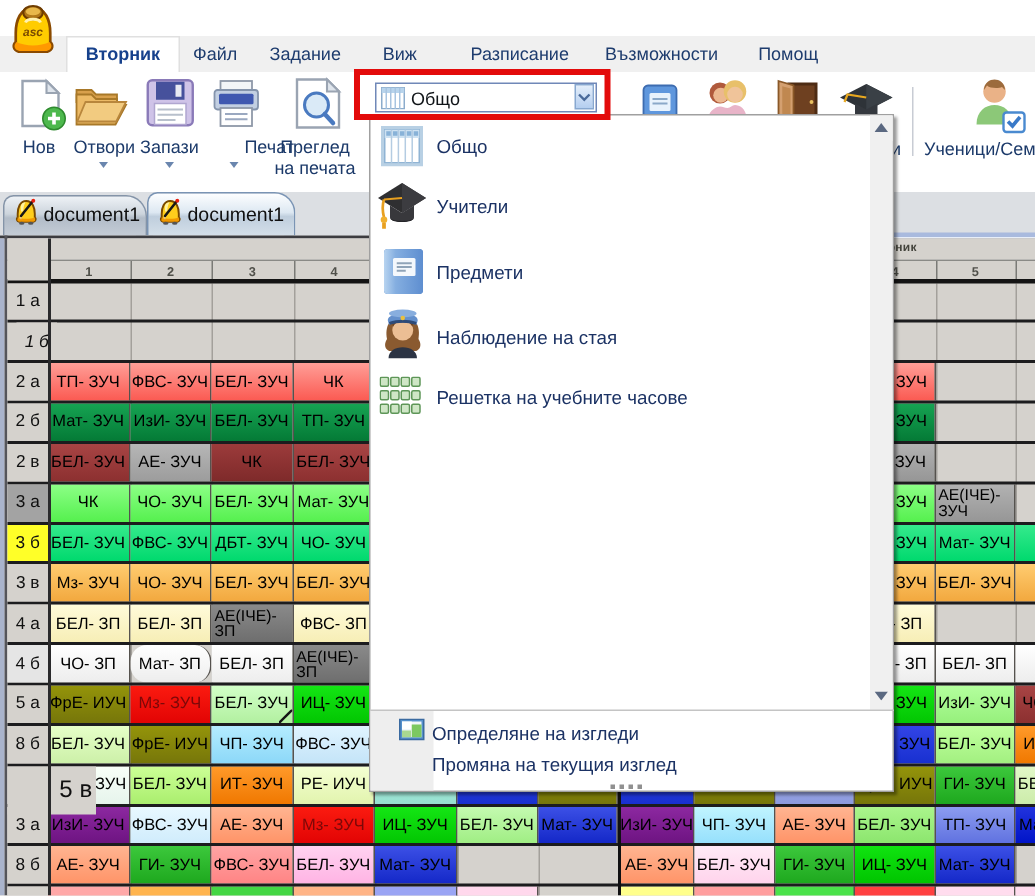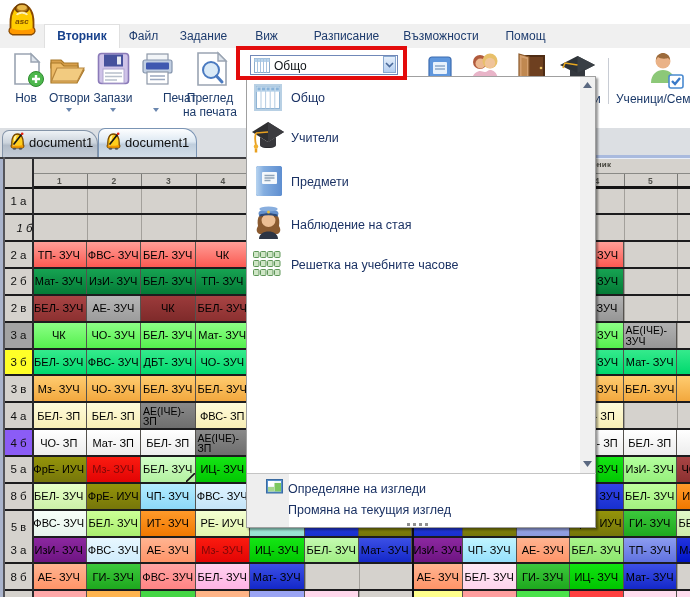--- a/index.html
+++ b/index.html
@@ -286,21 +286,21 @@
   </div>
 <div class="abs ct" style="left:195.5px;top:403.3px;width:54.5px;height:24.849999999999966px;background:linear-gradient(180deg,#fffbda,#f7eeb6);border-right:1px solid #55524e;box-sizing:border-box;overflow:hidden;position:absolute;">
     <div style="width:100%;text-align:center;font-size:11px;color:#000;white-space:nowrap;">ФВС- ЗП</div>
   </div>
 <div class="abs ct" style="left:570px;top:403.3px;width:53.5px;height:24.849999999999966px;background:linear-gradient(180deg,#fffbda,#f7eeb6);border-right:1px solid #55524e;box-sizing:border-box;overflow:hidden;position:absolute;">
     <div style="width:100%;text-align:center;font-size:11px;color:#000;white-space:nowrap;">ЧО- ЗП</div>
   </div>
 <div class="abs ct" style="left:32px;top:430.15px;width:54.5px;height:24.850000000000023px;background:linear-gradient(180deg,#ffffff,#ededed);border-right:1px solid #55524e;box-sizing:border-box;overflow:hidden;position:absolute;">
     <div style="width:100%;text-align:center;font-size:11px;color:#000;white-space:nowrap;">ЧО- ЗП</div>
   </div>
-<div class="abs ct" style="left:86.5px;top:430.15px;width:54.5px;height:24.850000000000023px;background:linear-gradient(180deg,#ffffff,#ededed);border-right:1px solid #55524e;box-sizing:border-box;overflow:hidden;position:absolute;">
+<div class="abs ct" style="left:86.5px;top:430.15px;width:54.5px;height:24.850000000000023px;background:linear-gradient(180deg,#ffffff,#ededed);border-right:1px solid #55524e;box-sizing:border-box;overflow:hidden;position:absolute;border-radius:11px;">
     <div style="width:100%;text-align:center;font-size:11px;color:#000;white-space:nowrap;">Мат- ЗП</div>
   </div>
 <div class="abs ct" style="left:141px;top:430.15px;width:54.5px;height:24.850000000000023px;background:linear-gradient(180deg,#ffffff,#ededed);border-right:1px solid #55524e;box-sizing:border-box;overflow:hidden;position:absolute;">
     <div style="width:100%;text-align:center;font-size:11px;color:#000;white-space:nowrap;">БЕЛ- ЗП</div>
   </div>
 <div class="abs ct" style="left:195.5px;top:430.15px;width:54.5px;height:24.850000000000023px;background:linear-gradient(180deg,#8a8a8a,#6e6e6e);border-right:1px solid #55524e;box-sizing:border-box;overflow:hidden;position:absolute;">
     <div style="width:100%;padding:1px 0 0 2px;font-size:10.5px;line-height:10.5px;color:#000;white-space:nowrap;">АЕ(IЧЕ)-<br>ЗП</div>
   </div>
 <div class="abs ct" style="left:570px;top:430.15px;width:53.5px;height:24.850000000000023px;background:linear-gradient(180deg,#ffffff,#ededed);border-right:1px solid #55524e;box-sizing:border-box;overflow:hidden;position:absolute;">
     <div style="width:100%;text-align:center;font-size:11px;color:#000;white-space:nowrap;">БЕЛ- ЗП</div>
@@ -481,24 +481,24 @@
 <div class="abs" style="left:5px;top:158.5px;width:27px;height:28px;background:#d5d2cd;"></div>
 <div class="abs ct" style="left:5px;top:188.5px;width:27px;height:24.849999999999994px;background:#d5d2cd;font-size:11.5px;color:#101010;">1 а</div>
 <div class="abs ct" style="left:11px;top:215.35px;width:27px;height:24.849999999999994px;background:#d5d2cd;font-size:11.5px;color:#101010;font-style:italic;">1 б</div>
 <div class="abs ct" style="left:5px;top:242.2px;width:27px;height:24.850000000000023px;background:#d5d2cd;font-size:11.5px;color:#101010;">2 а</div>
 <div class="abs ct" style="left:5px;top:269.05px;width:27px;height:24.849999999999966px;background:#d5d2cd;font-size:11.5px;color:#101010;">2 б</div>
 <div class="abs ct" style="left:5px;top:295.9px;width:27px;height:24.850000000000023px;background:#d5d2cd;font-size:11.5px;color:#101010;">2 в</div>
 <div class="abs ct" style="left:5px;top:322.75px;width:27px;height:24.850000000000023px;background:#a3a3a3;font-size:11.5px;color:#101010;">3 а</div>
 <div class="abs ct" style="left:5px;top:349.6px;width:27px;height:24.850000000000023px;background:#ffff28;font-size:11.5px;color:#101010;">3 б</div>
 <div class="abs ct" style="left:5px;top:376.45000000000005px;width:27px;height:24.849999999999966px;background:#d5d2cd;font-size:11.5px;color:#101010;">3 в</div>
 <div class="abs ct" style="left:5px;top:403.3px;width:27px;height:24.849999999999966px;background:#d5d2cd;font-size:11.5px;color:#101010;">4 а</div>
-<div class="abs ct" style="left:5px;top:430.15px;width:27px;height:24.850000000000023px;background:#8b5cf6;font-size:11.5px;color:#101010;">4 б</div>
+<div class="abs ct" style="left:5px;top:430.15px;width:27px;height:24.850000000000023px;background:#e5e5e5;font-size:11.5px;color:#101010;">4 б</div>
 <div class="abs ct" style="left:5px;top:457.0px;width:27px;height:24.850000000000023px;background:#d5d2cd;font-size:11.5px;color:#101010;">5 а</div>
 <div class="abs ct" style="left:5px;top:483.85px;width:27px;height:24.850000000000023px;background:#d5d2cd;font-size:11.5px;color:#101010;">8 б</div>
-<div class="abs ct" style="left:5px;top:510.70000000000005px;width:27px;height:32px;background:#d5d2cd;font-size:11px;color:#101010;">5 в</div>
+<div class="abs ct" style="left:5px;top:510.70000000000005px;width:27px;height:32px;background:#d5d2cd;font-size:16px;color:#101010;padding-left:32px;">5 в</div>
 <div class="abs ct" style="left:5px;top:537.55px;width:27px;height:24.850000000000136px;background:#d5d2cd;font-size:11.5px;color:#101010;">3 а</div>
 <div class="abs ct" style="left:5px;top:564.4000000000001px;width:27px;height:24.84999999999991px;background:#d5d2cd;font-size:11.5px;color:#101010;">8 б</div>
 <div class="abs" style="left:5px;top:591.25px;width:27px;height:8px;background:#d5d2cd;"></div>
 <div class="abs" style="left:32px;top:158.5px;width:1.5px;height:438.5px;background:#2a2a2c;"></div>
 <div class="abs" style="left:411.5px;top:173.8px;width:2px;height:423.2px;background:#101012;"></div>
 <div class="abs" style="left:250px;top:54.5px;width:147.5px;height:20.5px;background:#fff;border:1px solid #7088b8;box-sizing:border-box;z-index:61;"></div>
 <svg class="abs" style="left:253.5px;top:57.5px;z-index:62;" width="16" height="15" viewBox="0 0 16 15">
 <rect x="0.5" y="0.5" width="15" height="14" fill="#fff" stroke="#8caccc"></rect>
 <rect x="0.5" y="0.5" width="15" height="3.5" fill="#b8d4ec"></rect>
 <path d="M3.5 0.5 v14 M6.5 0.5 v14 M9.5 0.5 v14 M12.5 0.5 v14" stroke="#a8c4e0" stroke-width="1"></path>

